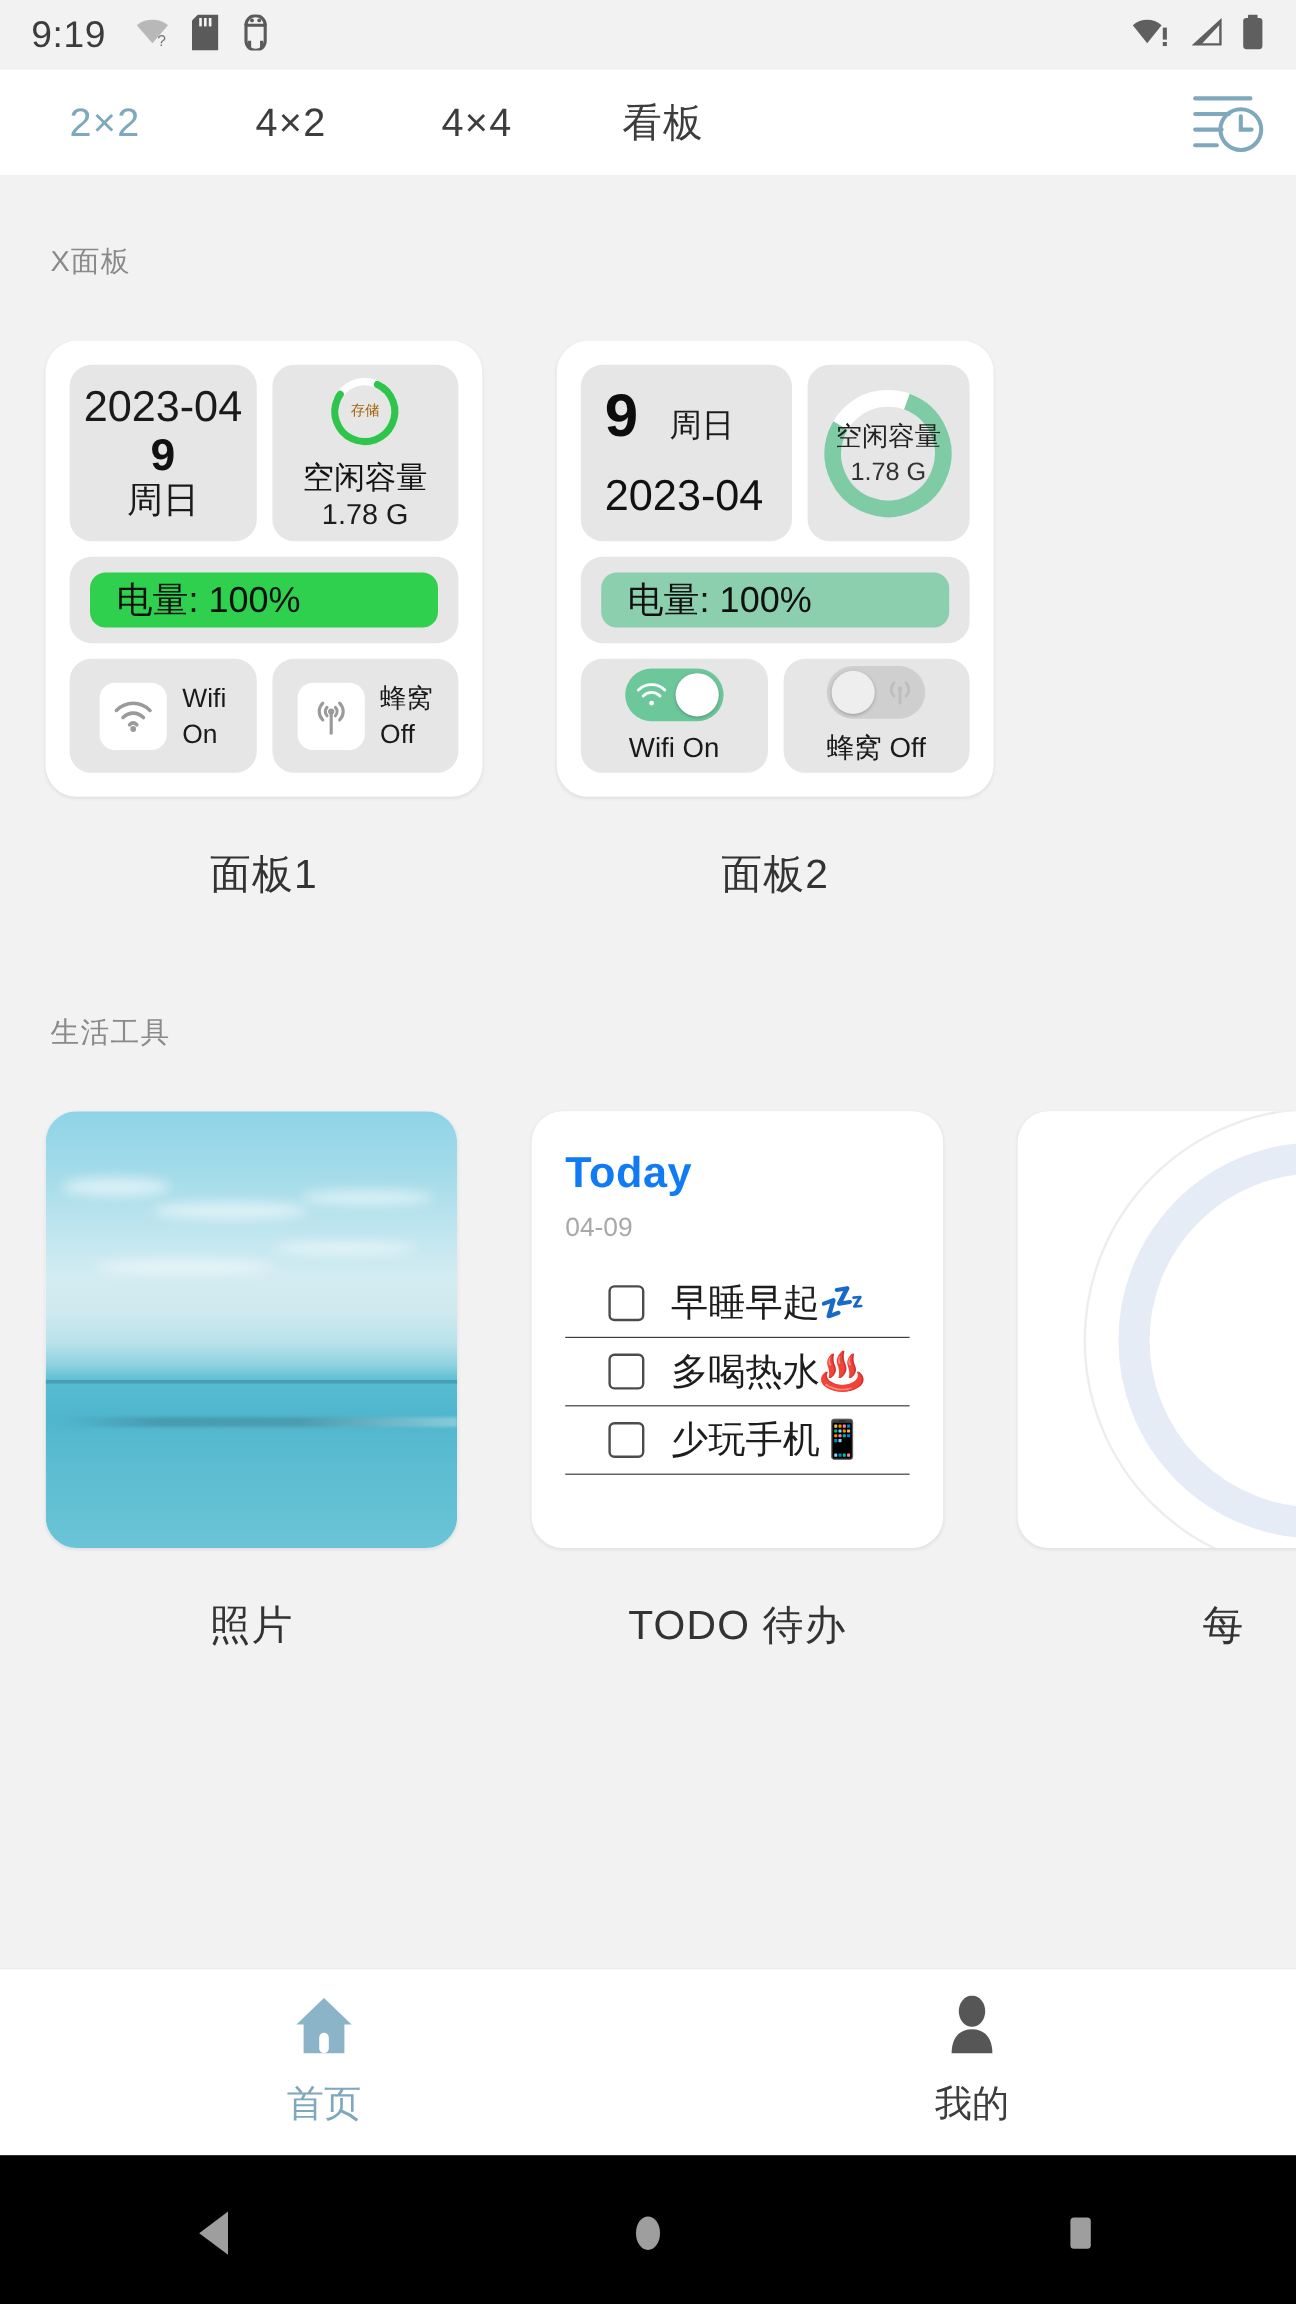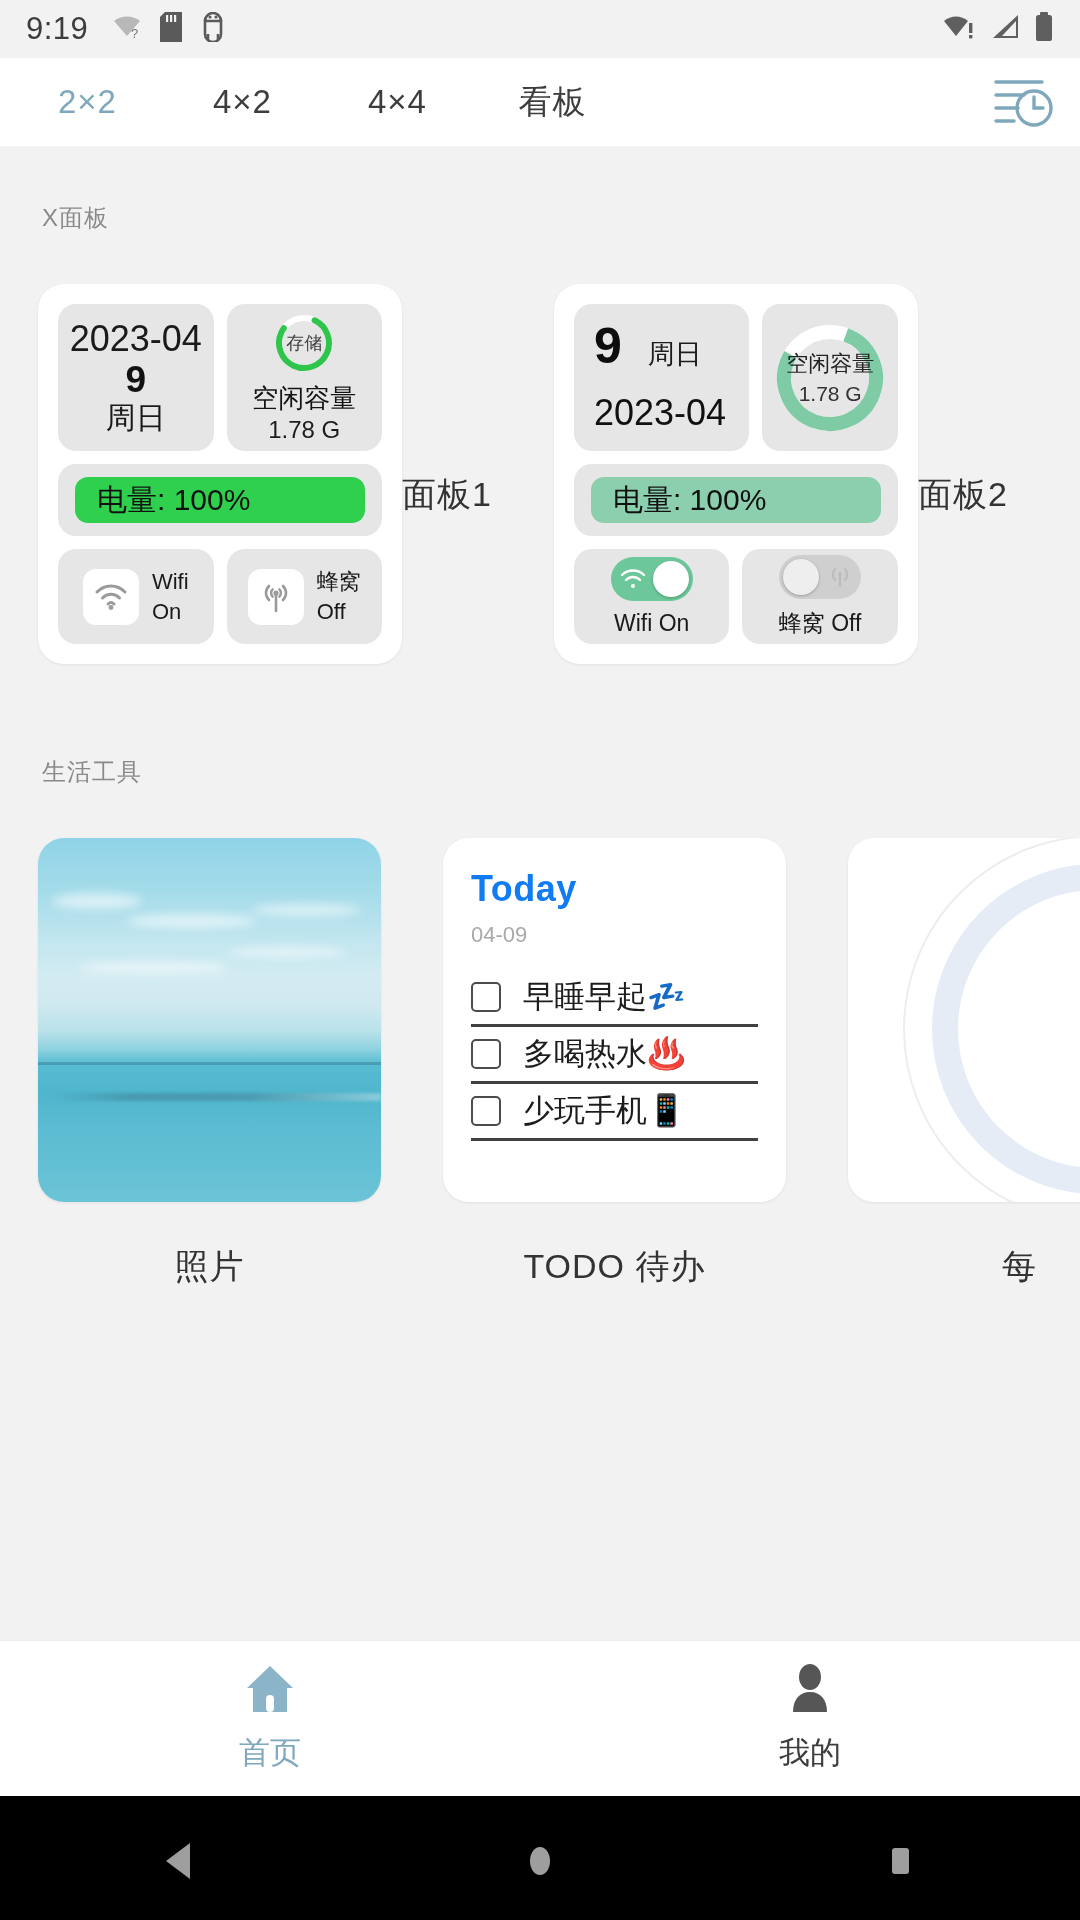--- a/index.html
+++ b/index.html
@@ -39,21 +39,21 @@
   
   .content{
     height:1494px; background:#f2f2f2; overflow:hidden; position:relative;
   }
   .section-title{
     font-size:24px; color:#8a8a8a; padding:56px 0 0 42px; letter-spacing:1px;
   }
 
   
   .panel-row{ display:flex; padding:50px 0 0 38px; gap:62px; }
-  .panel-col{ display:flex; flex-direction:row; align-items:center; }
+  .panel-col{ display:flex; flex-direction:column; align-items:center; }
   .panel-card{
     width:364px; height:380px; background:#ffffff; border-radius:26px;
     padding:20px; display:flex; flex-direction:column; gap:13px;
     box-shadow:0 1px 3px rgba(0,0,0,.07);
   }
   .panel-label{ font-size:34px; color:#333; margin-top:42px; letter-spacing:1px; }
 
   .p-top{ display:flex; gap:13px; height:155px; }
   .tile{ background:#e6e6e6; border-radius:18px; flex:1;
          display:flex; flex-direction:column; align-items:center; justify-content:center; }
@@ -61,21 +61,21 @@
   
   .p1-date{ align-items:center; justify-content:center; gap:0; }
   .p1-ym{ font-size:36px; color:#1a1a1a; line-height:1.02; }
   .p1-day{ font-size:37px; color:#111; font-weight:bold; line-height:1.18; }
   .p1-week{ font-size:30px; color:#1a1a1a; line-height:1.1; }
 
   
   .ring-wrap{ position:relative; width:62px; height:62px; }
   .ring-label{
     position:absolute; inset:0; display:flex; align-items:center; justify-content:center;
-    font-size:18px; color:#404040;
+    font-size:12px; color:#a16207;
   }
   .p1-cap-t{ font-size:26px; color:#141414; margin-top:7px; }
   .p1-cap-v{ font-size:24px; color:#1c1c1c; }
 
   .battery-tile{
     background:#e6e6e6; border-radius:18px; height:76px;
     display:flex; align-items:center; padding:0 17px;
   }
   .battery-fill{
     border-radius:13px; height:46px; display:flex; align-items:center;
@@ -157,21 +157,22 @@
     position:absolute; background:rgba(255,255,255,.55); filter:blur(5px); border-radius:50%;
   }
 
   
   .todo{ padding:30px 28px 0 28px; }
   .todo-title{ font-size:36px; font-weight:bold; color:#117bf3; letter-spacing:.5px; }
   .todo-date{ font-size:22px; color:#a9a9a9; margin-top:12px; }
   .todo-list{ margin-top:22px; }
   .todo-item{
     display:flex; align-items:center; gap:22px; height:57px;
-    border-bottom:3px solid #404040;
+    border-bottom:1px solid #404040;
+    justify-content:center;
   }
   .todo-box{ width:30px; height:30px; border:2px solid #4c4c4c; border-radius:5px; flex:0 0 auto; }
   .todo-txt{ font-size:31px; color:#1d1d1d; white-space:nowrap; }
 
   
   .tool-col.partial{ margin-left:0; }
   .clock-card{ position:relative; background:#fff; }
   .clock-ring{
     position:absolute; width:330px; height:330px; border-radius:50%;
     border:26px solid #e5ecf6; top:26px; left:84px;

